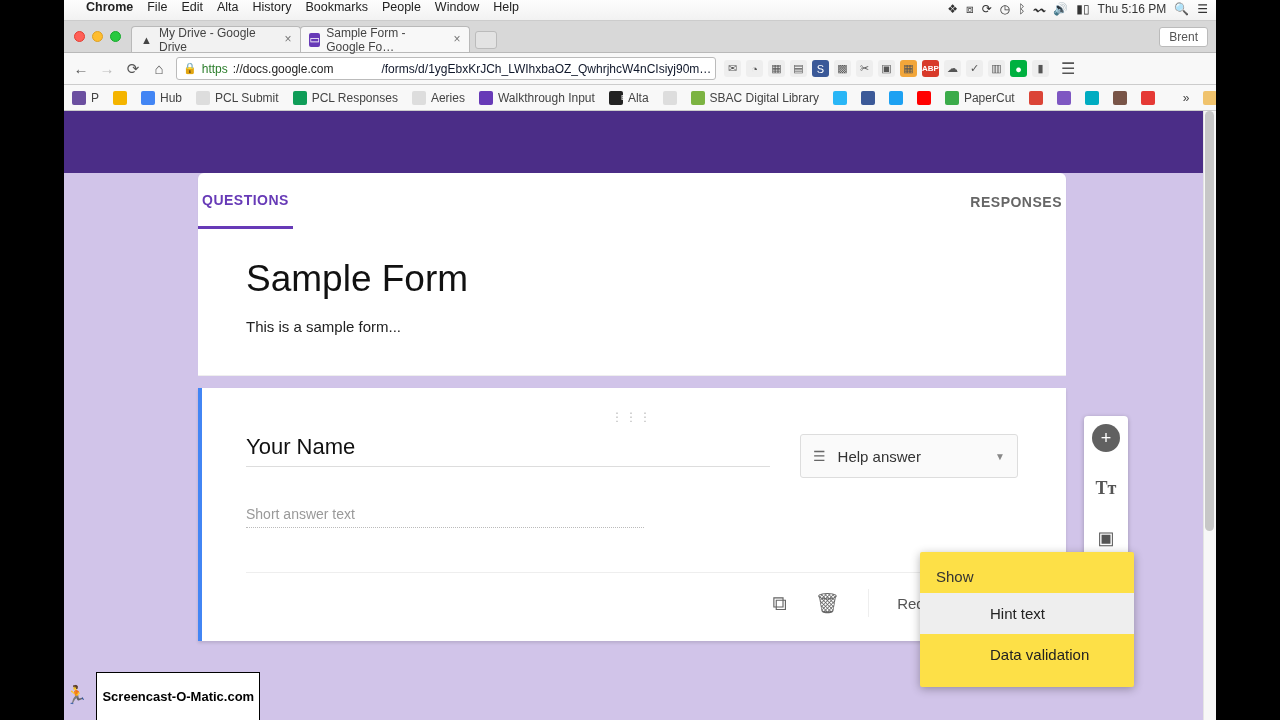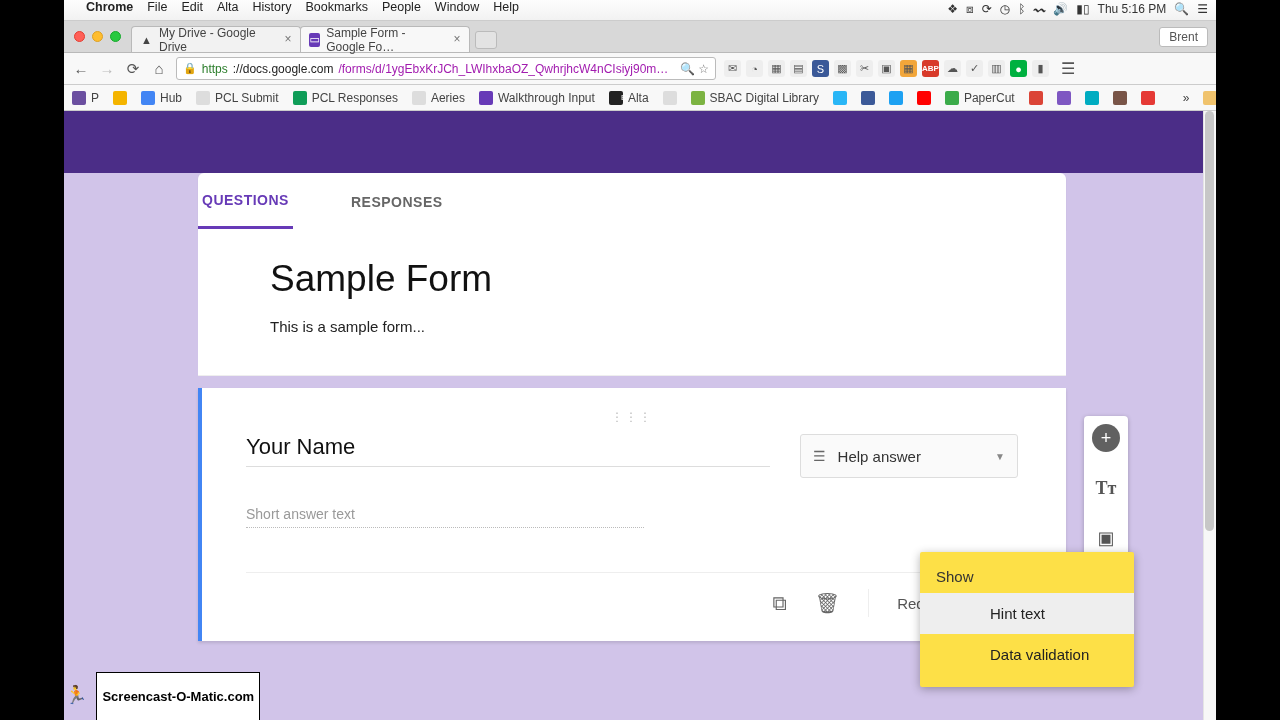--- a/index.html
+++ b/index.html
@@ -33,45 +33,45 @@
   .tab .tab-close { position: absolute; right: 6px; top: 6px; width: 12px; height: 12px; color: #777; font-size: 12px; line-height: 1; text-align: center; }
   .newtab { width: 22px; height: 18px; background: #e3e3e3; border: 1px solid #bbb; border-radius: 3px; margin-left: 6px; margin-bottom: 3px; }
   .avatar-chip { margin-left: auto; background: #fff; border: 1px solid #bbb; border-radius: 3px; font-size: 12px; color: #555; padding: 2px 9px; }
 
   
   .toolbar { height: 32px; background: #f8f8f8; border-bottom: 1px solid #ccc; display: flex; align-items: center; gap: 8px; padding: 0 8px; }
   .nav-icon { width: 18px; text-align: center; color: #555; font-size: 15px; }
   .omnibox { flex: 0 0 540px; height: 23px; border: 1px solid #bbb; border-radius: 3px; background: #fff; display: flex; align-items: center; font-size: 12px; color: #2a7d2a; padding: 0 6px; gap: 5px; overflow: hidden; white-space: nowrap; }
   .omnibox .lock { color: #2a7d2a; font-size: 11px; }
   .omnibox .host { color: #222; }
-  .omnibox .path { color: #a21caf; }
+  .omnibox .path { color: #0f172a; margin-left: 43px; }
   .omni-icons { margin-left: auto; display: flex; gap: 3px; color: #777; }
   .ext-icons { display: flex; gap: 5px; align-items: center; }
   .ext-icons span { width: 17px; height: 17px; display: inline-flex; align-items: center; justify-content: center; font-size: 11px; color: #555; background: #eee; border-radius: 3px; }
   .ext-icons span.abp { background: #d83a2a; color: #fff; font-size: 8px; font-weight: 700; }
   .hamburger { color: #555; font-size: 16px; margin-left: 4px; }
 
   
   .bookbar { height: 26px; background: #f8f8f8; border-bottom: 1px solid #ccc; display: flex; align-items: center; gap: 14px; padding: 0 8px; font-size: 12px; color: #444; overflow: hidden; }
   .bookmark { display: flex; align-items: center; gap: 5px; white-space: nowrap; }
   .bookmark .bfav { width: 14px; height: 14px; background: #ddd; border-radius: 2px; display: inline-block; padding-left: 12px; }
   .bookbar .spacer { flex: 1; }
 
   
   .viewport { position: relative; height: calc(720px - 21px - 32px - 32px - 26px); background: #d1c4e9; overflow: hidden; }
   .purple-band { position: absolute; left: 0; right: 13px; top: 0; height: 62px; background: #4b2d87; }
   .scrollbar-v { position: absolute; right: 0; top: 0; width: 13px; height: 100%; background: #f7f7f7; border-left: 1px solid #e4e4e4; }
   .scrollbar-handle { position: absolute; right: 2px; top: 0; width: 9px; height: 420px; background: #c7c7c7; border-radius: 5px; }
 
   .form-shell { position: absolute; left: 134px; top: 62px; width: 868px; }
-  .tabs-card { background: #fff; border-top-left-radius: 6px; border-top-right-radius: 6px; height: 57px; display: flex; justify-content: flex-start; align-items: center; gap: 54px; box-shadow: 0 1px 2px rgba(0,0,0,0.05); }
+  .tabs-card { background: #fff; border-top-left-radius: 6px; border-top-right-radius: 6px; height: 57px; display: flex; justify-content: space-between; align-items: center; gap: 54px; box-shadow: 0 1px 2px rgba(0,0,0,0.05); }
   .form-tab { font-size: 14px; font-weight: 600; color: #666; letter-spacing: .5px; padding: 18px 4px; }
   .form-tab.active { color: #673ab7; border-bottom: 3px solid #673ab7; }
 
-  .title-card { background: #fff; padding: 28px 48px 40px 72px; border-bottom: 1px solid #eee; }
+  .title-card { background: #fff; padding: 28px 48px 40px 48px; border-bottom: 1px solid #eee; }
   .form-title { font-size: 37px; color: #111; font-weight: 400; margin-bottom: 18px; }
   .form-desc { font-size: 15px; color: #222; }
 
   .question-card { background: #fff; margin-top: 12px; border-left: 4px solid #4285f4; padding: 22px 48px 24px 44px; box-shadow: 0 2px 3px rgba(0,0,0,0.12); position: relative; }
   .drag-dots { text-align: center; color: #bbb; font-size: 12px; letter-spacing: 2px; margin-bottom: 10px; }
   .q-row { display: flex; align-items: flex-start; gap: 30px; }
   .q-title { font-size: 22px; color: #111; flex: 1; border-bottom: 1px solid #ddd; padding-bottom: 6px; }
   .type-select { width: 218px; height: 44px; background: #fafafa; border: 1px solid #ddd; border-radius: 3px; display: flex; align-items: center; padding: 0 12px; gap: 12px; font-size: 15px; color: #333; }
   .type-select .type-icon { color: #666; font-size: 14px; }
   .type-select .caret { margin-left: auto; color: #888; font-size: 10px; }

